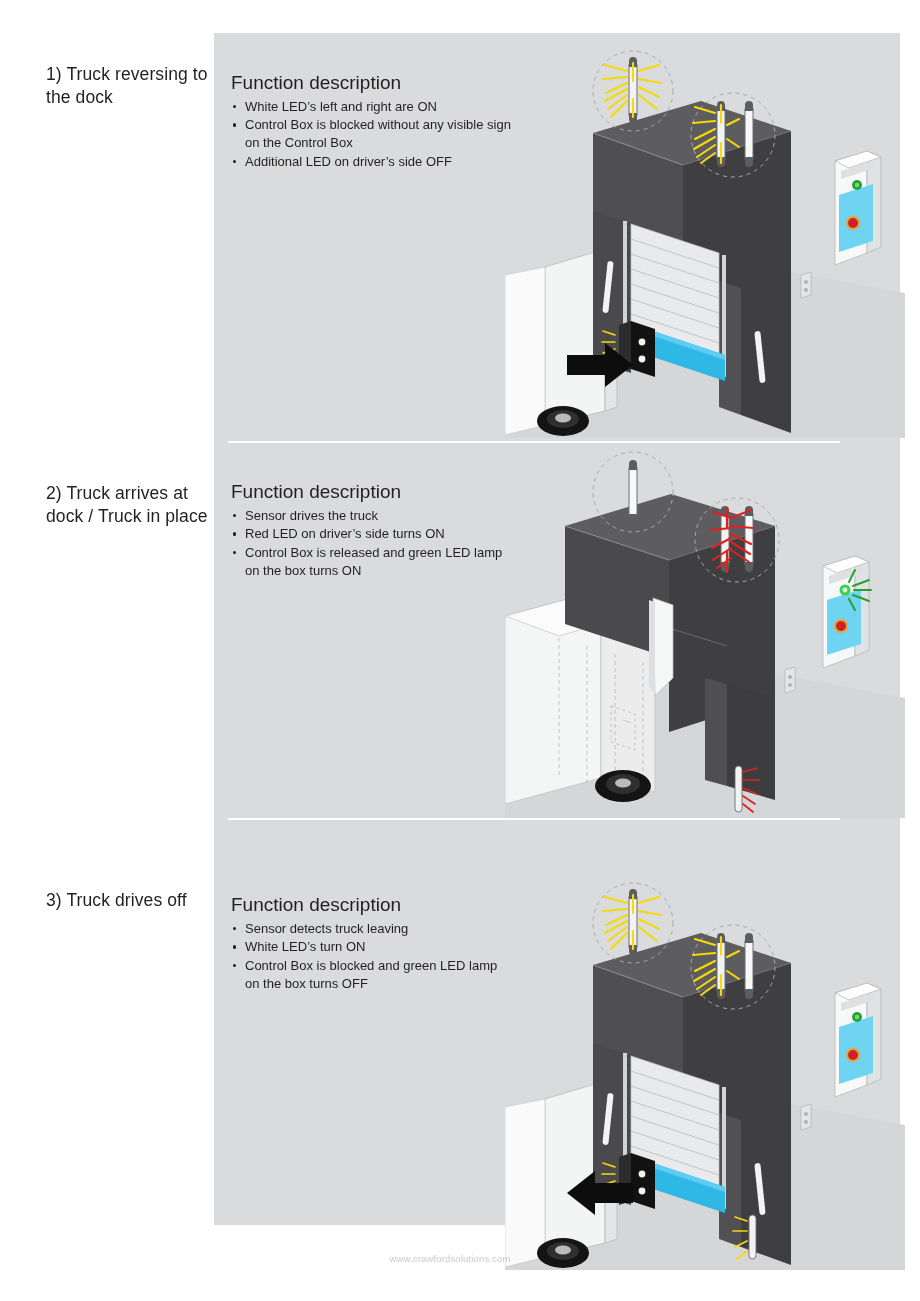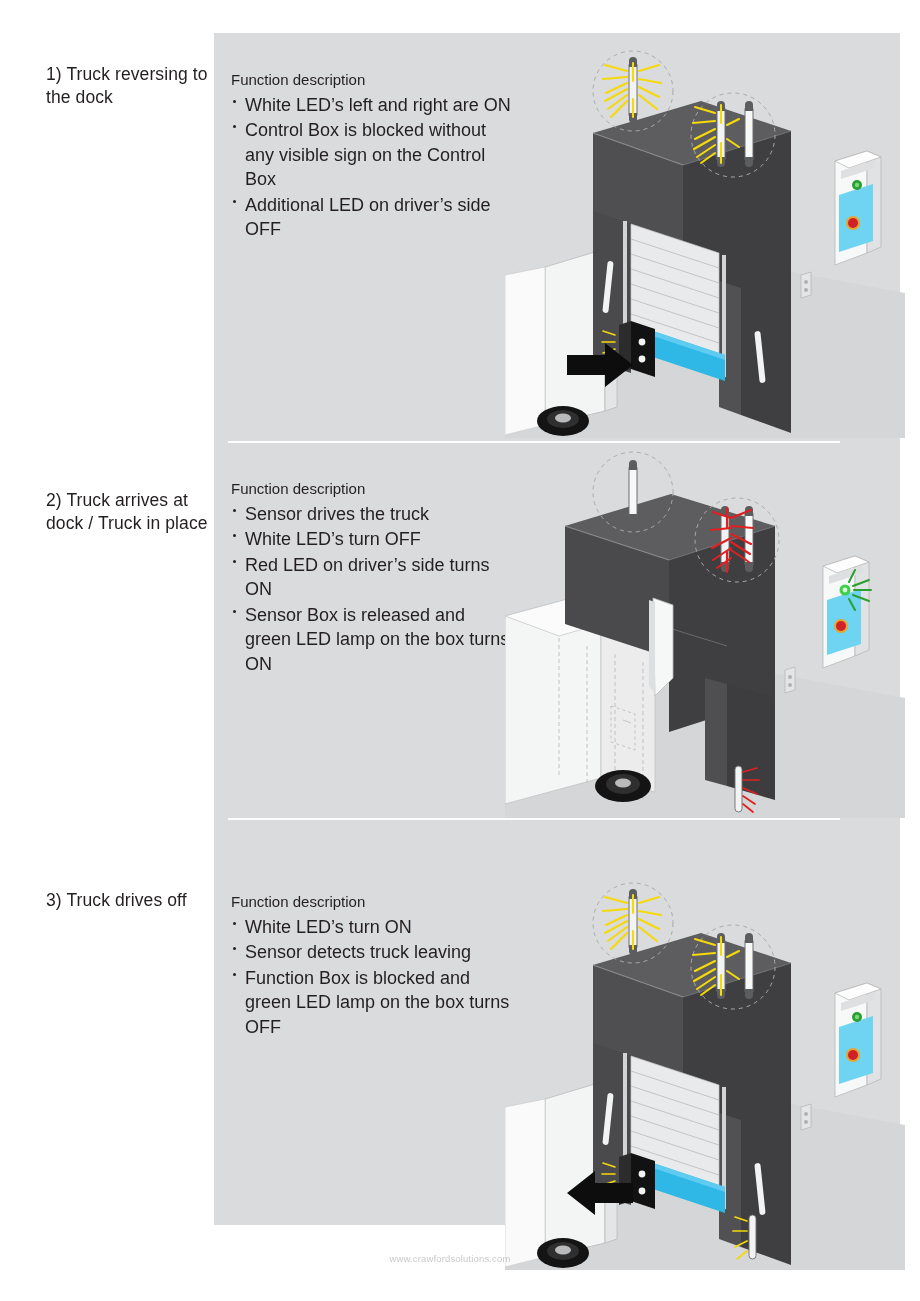--- a/index.html
+++ b/index.html
@@ -26,36 +26,36 @@
   .sec1{top:33px;height:408px;}
   .sec2{top:443px;height:375px;}
   .sec3{top:865px;height:480px;}
 
   .step-title{
     position:absolute;left:46px;width:170px;
     font-size:17.5px;line-height:1.32;font-weight:400;
     color:#231f20;letter-spacing:0.1px;
   }
   .sec1 .step-title{top:30px;}
-  .sec2 .step-title{top:46px;}
+  .sec2 .step-title{top:39px;}
   .sec3 .step-title{top:24px;}
 
   .fn-block{position:absolute;left:231px;width:280px;}
   .sec1 .fn-block{top:38px;}
   .sec2 .fn-block{top:37px;}
   .sec3 .fn-block{top:28px;}
 
   .fn-head{
-    font-size:15px;line-height:1.25;color:#231f20;margin:0 0 3px 0;
+    font-size:19px;line-height:1.25;color:#231f20;margin:0 0 3px 0;
     font-weight:400;
   }
   .fn-list{margin:0;padding:0;list-style:none;}
   .fn-list li{
     position:relative;padding-left:14px;
-    font-size:18px;line-height:1.36;color:#231f20;margin-bottom:1px;
+    font-size:13px;line-height:1.36;color:#231f20;margin-bottom:1px;
   }
   .fn-list li:before{
     content:"";position:absolute;left:2px;top:7px;
     width:3.2px;height:3.2px;border-radius:50%;background:#231f20;
   }
 
   .scene{position:absolute;}
   .sec1 .scene{left:505px;top:10px;}
   .sec2 .scene{left:505px;top:5px;}
   .sec3 .scene{left:505px;top:10px;}
@@ -231,23 +231,22 @@
       </svg>
     </div>
   </div>
 
   <div class="section sec2">
     <div class="step-title">2) Truck arrives at dock / Truck in place</div>
     <div class="fn-block">
       <div class="fn-head">Function description</div>
       <ul class="fn-list">
         <li>Sensor drives the truck</li>
-        <li>White LED’s turn OFF</li>
         <li>Red LED on driver’s side turns ON</li>
-        <li>Sensor Box is released and green LED lamp on the box turns ON</li>
+        <li>Control Box is released and green LED lamp on the box turns ON</li>
       </ul>
     </div>
 
     <div class="scene">
       <svg width="400" height="370" viewBox="0 0 400 370">
         <g>
           <path d="M0 250 L160 205 L400 250 L400 370 L0 370 Z" fill="#d5d6d7"></path>
         </g>
 
         <g>
@@ -357,23 +356,23 @@
         </g>
       </svg>
     </div>
   </div>
 
   <div class="section sec3">
     <div class="step-title">3) Truck drives off</div>
     <div class="fn-block">
       <div class="fn-head">Function description</div>
       <ul class="fn-list">
+        <li>Sensor detects truck leaving</li>
         <li>White LED’s turn ON</li>
-        <li>Sensor detects truck leaving</li>
-        <li>Function Box is blocked and green LED lamp on the box turns OFF</li>
+        <li>Control Box is blocked and green LED lamp on the box turns OFF</li>
       </ul>
     </div>
 
     <div class="scene">
       <svg width="400" height="395" viewBox="0 0 400 395">
         <g>
           <path d="M0 250 L160 205 L400 250 L400 395 L0 395 Z" fill="#d5d6d7"></path>
         </g>
 
         <g>

